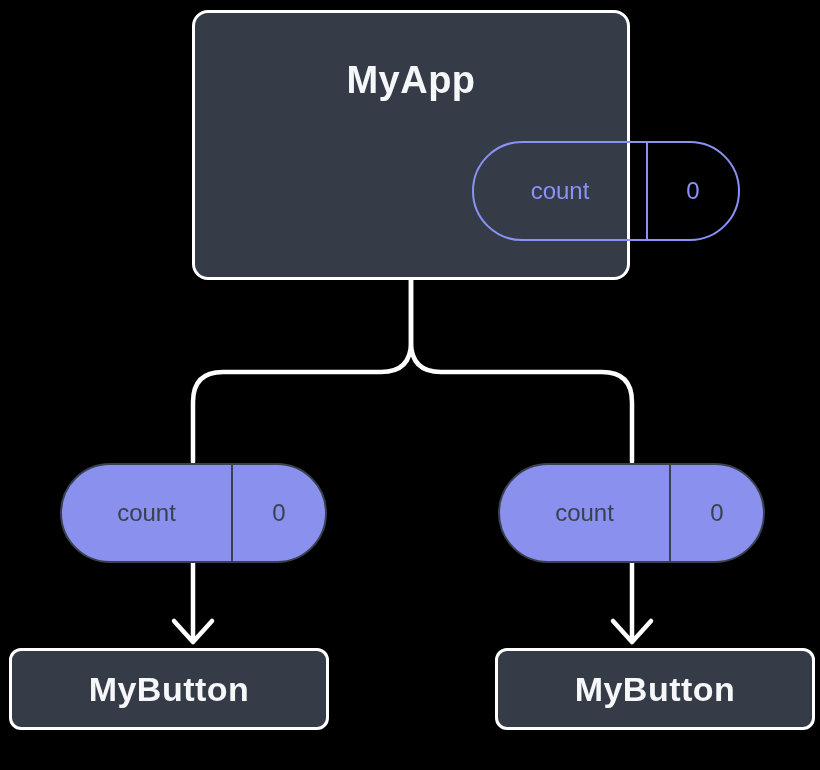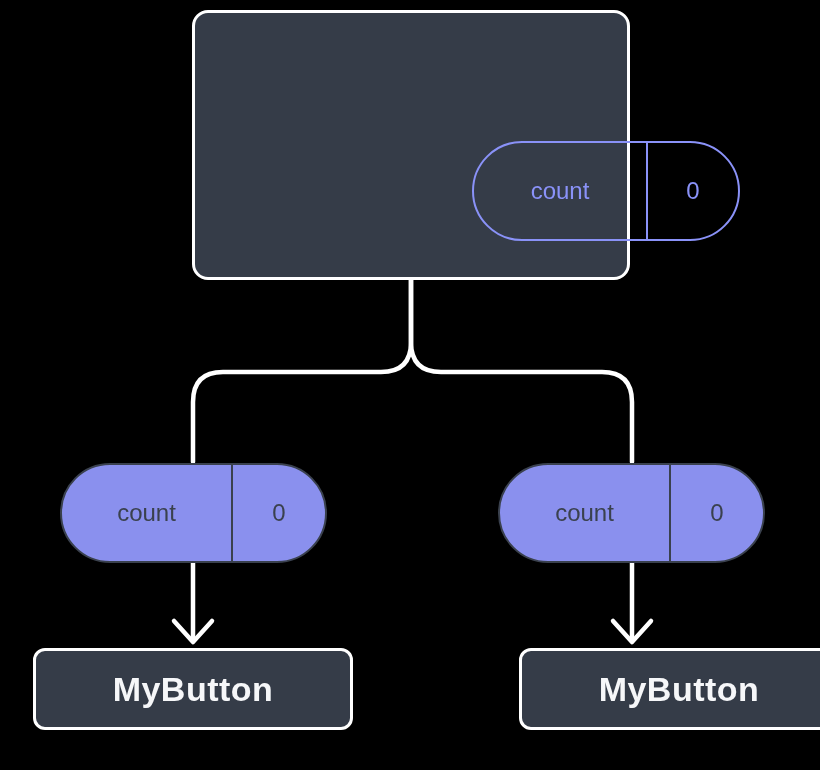--- a/index.html
+++ b/index.html
@@ -53,21 +53,20 @@
   }
   .node-child {
     width: 320px; height: 82px;
     border-radius: 12px;
     display: flex;
     align-items: center;
     justify-content: center;
     font-size: 34px;
     font-weight: 700;
     letter-spacing: 0.5px;
-    margin-left: 24px;
   }
   .node-child.left  { left: 9px;   top: 648px; }
   .node-child.right { left: 495px; top: 648px; }
 
   .pill {
     position: absolute;
     display: flex;
     border-radius: 60px;
     overflow: hidden;
     z-index: 2;
@@ -116,20 +115,21 @@
   <svg class="connectors" viewBox="0 0 820 770">
     <path d="M411 277 L411 342 Q411 372 381 372 L223 372 Q193 372 193 402 L193 462"></path>
     <path d="M411 277 L411 342 Q411 372 441 372 L602 372 Q632 372 632 402 L632 462"></path>
     <path d="M193 558 L193 640"></path>
     <path d="M174 621 L193 642 L212 621"></path>
     <path d="M632 558 L632 640"></path>
     <path d="M613 621 L632 642 L651 621"></path>
   </svg>
 
   <div class="node node-root">
+    <div class="node-title">MyApp</div>
     <div class="pill pill-outline">
       <div class="seg seg-label">count</div>
       <div class="seg seg-value">0</div>
     </div>
   </div>
 
   <div class="pill pill-solid left">
     <div class="seg seg-label">count</div>
     <div class="seg seg-value">0</div>
   </div>

